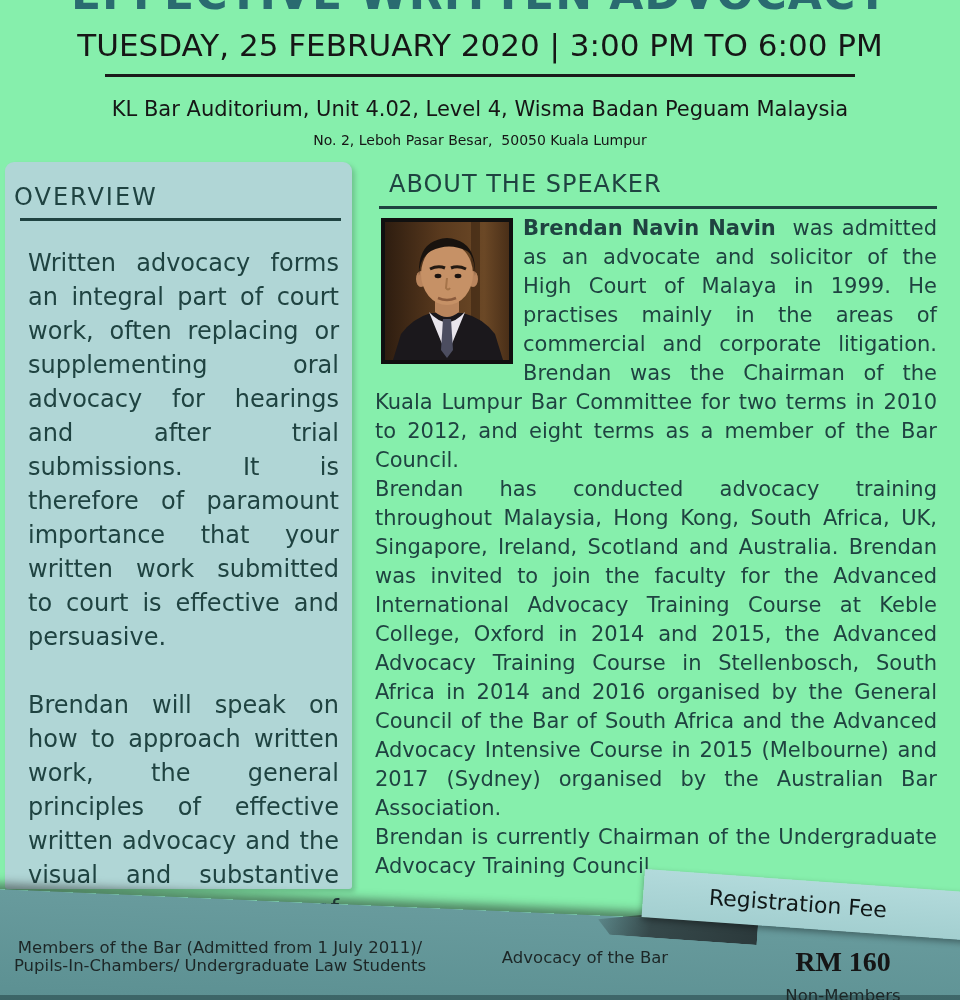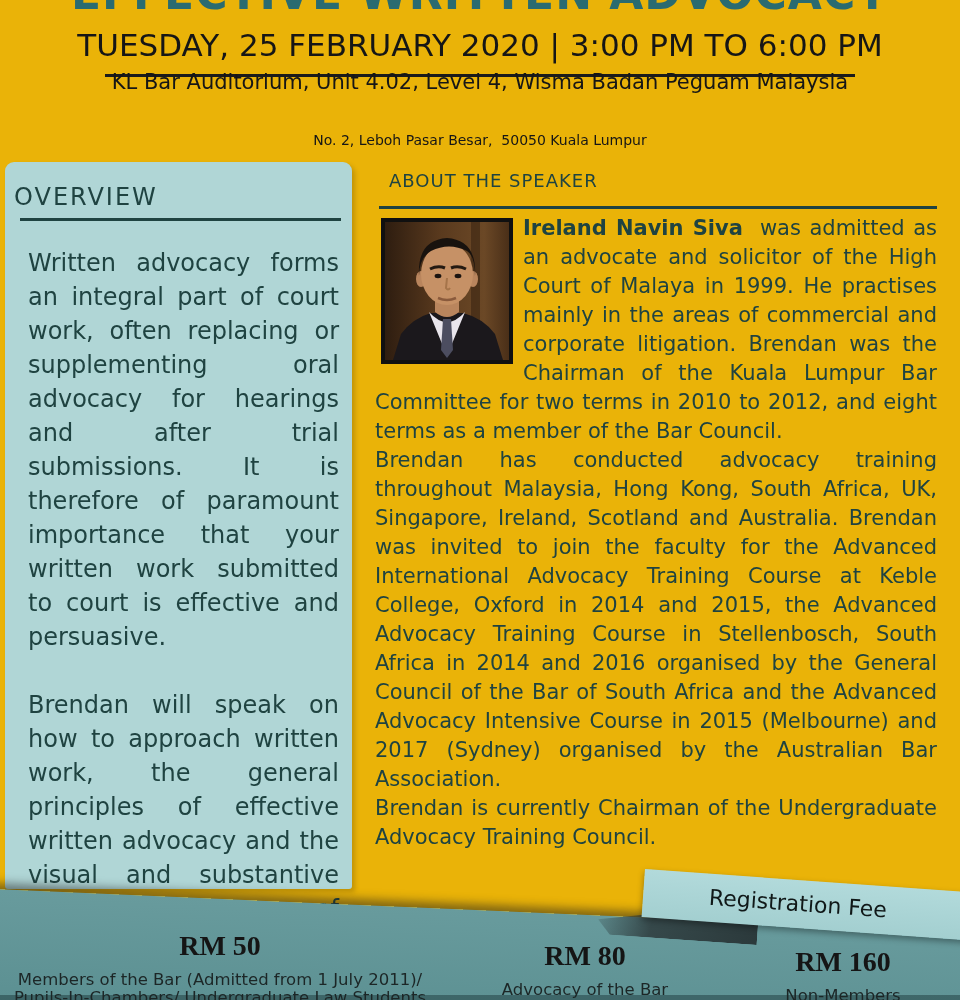--- a/index.html
+++ b/index.html
@@ -1,38 +1,38 @@
 <!DOCTYPE html>
 <html><head>
 <meta charset="utf-8">
 <style>
   html,body{margin:0;padding:0;background:#ffffff;}
-  .page{position:relative;width:960px;height:1000px;overflow:hidden;background:#eab308;
+  .page{position:relative;width:960px;height:1000px;overflow:hidden;background:#86efac;
         font-family:"DejaVu Sans",sans-serif;}
 
   
   .title-sliver{position:absolute;top:-28px;left:0;width:100%;text-align:center;
     font-weight:bold;font-size:44px;line-height:1;letter-spacing:1px;color:#2a6b70;white-space:nowrap;}
   .datetime{position:absolute;top:27px;left:0;width:100%;text-align:center;
     font-size:31px;color:#161616;white-space:nowrap;}
   .date-rule{position:absolute;top:74px;left:105px;width:750px;height:3px;background:#1b1b1b;}
-  .venue1{position:absolute;top:70px;left:0;width:100%;text-align:center;font-size:21px;color:#161616;}
+  .venue1{position:absolute;top:97px;left:0;width:100%;text-align:center;font-size:21px;color:#161616;}
   .venue2{position:absolute;top:132px;left:0;width:100%;text-align:center;font-size:14px;color:#161616;white-space:pre;}
 
   
   .sidebar{position:absolute;left:5px;top:162px;width:347px;height:727px;
     background:#b0d6d6;border-radius:9px 9px 3px 3px;box-shadow:3px 3px 5px rgba(0,0,0,0.18);}
   .sidebar h2{margin:21px 0 0 9px;font-size:24px;font-weight:400;letter-spacing:2px;color:#1f4341;}
   .sidebar .rule{margin:7px 0 0 15px;width:321px;height:3px;background:#1f4341;}
   .sidebar p{margin:25px 13px 0 23px;font-size:24px;line-height:34px;color:#1f4341;
     text-align:justify;}
   .sidebar p.second{margin-top:34px;}
 
   
-  .speaker-heading{position:absolute;left:389px;top:170px;font-size:18px;font-weight:400;
+  .speaker-heading{position:absolute;left:389px;top:170px;font-size:24px;font-weight:400;
     letter-spacing:1px;color:#1f4341;margin:0;}
   .speaker-rule{position:absolute;left:379px;top:206px;width:558px;height:3px;background:#1f4341;}
   .bio{position:absolute;left:375px;top:214px;width:562px;font-size:21px;line-height:29px;color:#1f4341;}
   .bio p{margin:0;text-align:justify;}
   .bio strong{font-weight:bold;}
   .photo-frame{float:left;width:124px;height:138px;border:4px solid #101010;
     margin:4px 10px 2px 6px;overflow:hidden;}
   .photo-frame svg{display:block;}
 
   
@@ -105,38 +105,36 @@
         <ellipse cx="62" cy="52" rx="26" ry="31" fill="#c69166"></ellipse>
         <path d="M34,54 Q32,18 62,16 Q92,18 90,54 Q90,34 82,29 Q64,20 46,29 Q34,36 34,54 Z" fill="#18120e"></path>
         <path d="M45,47 Q53,43 60,46" stroke="#241a12" stroke-width="3" fill="none"></path>
         <path d="M66,46 Q73,43 81,47" stroke="#241a12" stroke-width="3" fill="none"></path>
         <ellipse cx="53" cy="54" rx="3.4" ry="2.2" fill="#1c1410"></ellipse>
         <ellipse cx="73" cy="54" rx="3.4" ry="2.2" fill="#1c1410"></ellipse>
         <path d="M62,56 L61,66 Q63,69 65,66" stroke="#a5744a" stroke-width="2" fill="none"></path>
         <path d="M53,76 Q62,80 71,76" stroke="#8a5a3c" stroke-width="2.5" fill="none"></path>
       </svg>
     </span>
-    <p><strong>Ireland Navin Siva</strong><span>&nbsp; was admitted as an advocate and solicitor of the High Court of Malaya in 1999. He practises mainly in the areas of commercial and corporate litigation. Brendan was the Chairman of the Kuala Lumpur Bar Committee for two terms in 2010 to 2012, and eight terms as a member of the Bar Council.</span></p>
+    <p><strong>Brendan Navin Navin</strong><span>&nbsp; was admitted as an advocate and solicitor of the High Court of Malaya in 1999. He practises mainly in the areas of commercial and corporate litigation. Brendan was the Chairman of the Kuala Lumpur Bar Committee for two terms in 2010 to 2012, and eight terms as a member of the Bar Council.</span></p>
     <p>Brendan has conducted advocacy training throughout Malaysia, Hong Kong, South Africa, UK, Singapore, Ireland, Scotland and Australia. Brendan was invited to join the faculty for the Advanced International Advocacy Training Course at Keble College, Oxford in 2014 and 2015, the Advanced Advocacy Training Course in Stellenbosch, South Africa in 2014 and 2016 organised by the General Council of the Bar of South Africa and the Advanced Advocacy Intensive Course in 2015 (Melbourne) and 2017 (Sydney) organised by the Australian Bar Association.</p>
     <p>Brendan is currently Chairman of the Undergraduate Advocacy Training Council.</p>
   </div>
 
   <div class="band"></div>
   <div class="bottom-strip"></div>
   <div class="banner-wedge"></div>
   <div class="banner">
     <span>Registration Fee</span>
   </div>
 
   <div class="fee-col fee-1">
-    <div class="price">RM 50</div>
     <div class="desc">Members of the Bar (Admitted from 1 July 2011)/ Pupils-In-Chambers/ Undergraduate Law Students</div>
   </div>
   <div class="fee-col fee-2">
-    <div class="price">RM 80</div>
     <div class="desc">Advocacy of the Bar</div>
   </div>
   <div class="fee-col fee-3">
     <div class="price">RM 160</div>
     <div class="desc">Non-Members</div>
   </div>
 
 </div>
 
 </body></html>

